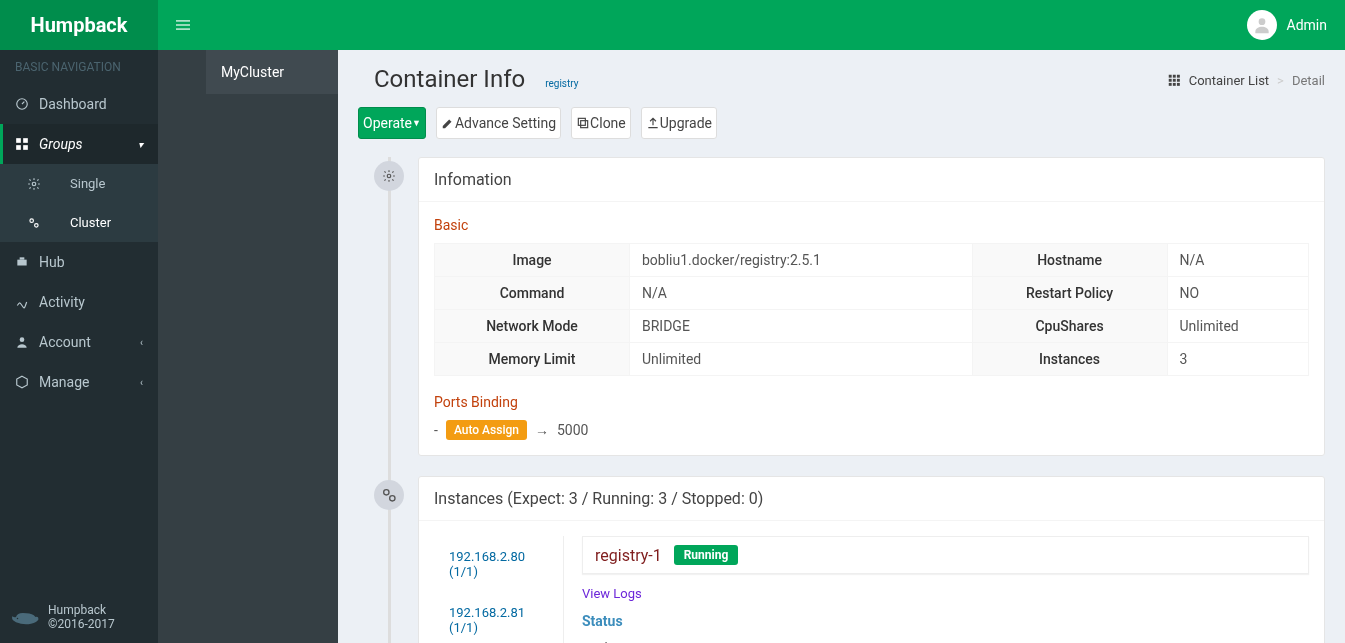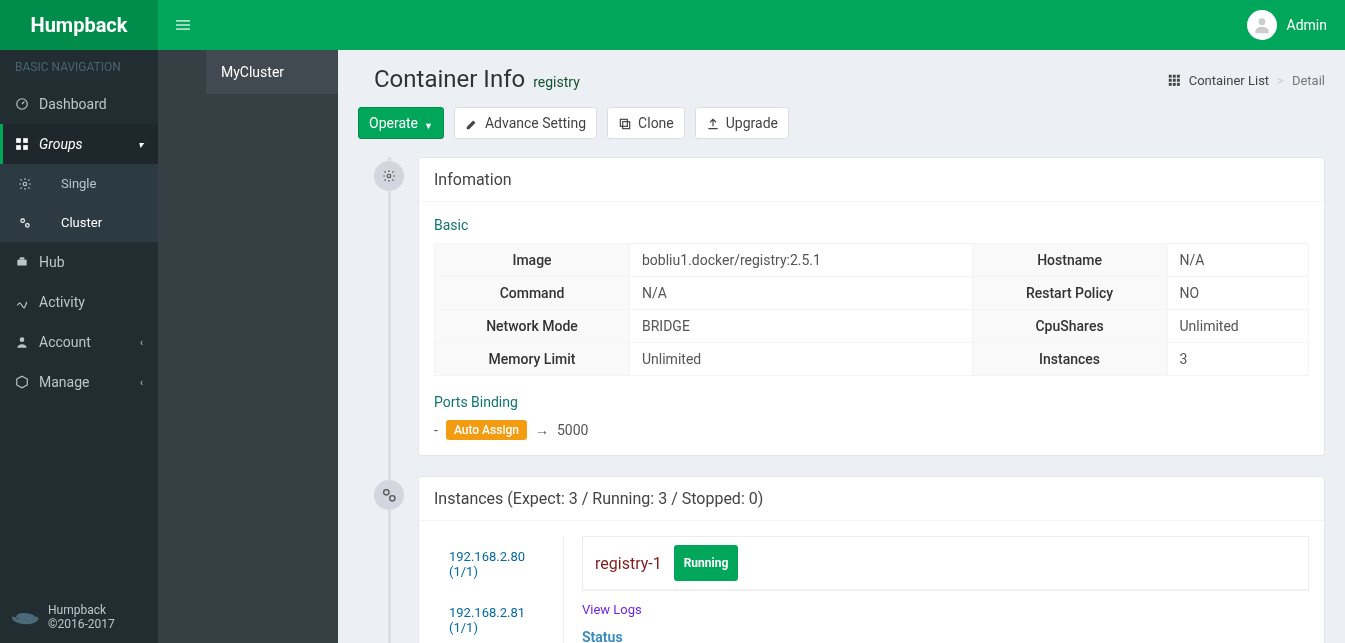--- a/index.html
+++ b/index.html
@@ -12,66 +12,66 @@
     .avatar { width: 30px; height: 30px; border-radius: 50%; background: #fff; display: flex; align-items: center; justify-content: center; }
     .avatar svg { width: 20px; height: 20px; fill: #ccc; }
     
     .container { display: flex; height: calc(100vh - 50px); }
     .sidebar { width: 158px; background: #222d32; color: #b8c7ce; overflow-y: auto; flex-shrink: 0; display: flex; flex-direction: column; }
     .nav-header { padding: 10px 15px; color: #4b646f; font-size: 12px; }
     .nav-item { padding: 12px 15px; display: flex; align-items: center; gap: 10px; cursor: pointer; color: #b8c7ce; }
     .nav-item.active { background: #1e282c; color: #fff; border-left: 3px solid #00a65a; padding-left: 12px; font-style: italic; }
     .nav-item .caret { margin-left: auto; font-size: 10px; }
     .nav-sub { background: #2c3b41; }
-    .nav-sub .nav-item { padding-left: 18px; font-size: 13px; gap: 29px; }
+    .nav-sub .nav-item { padding-left: 27px; font-size: 13px; gap: 29px; }
     .nav-sub .nav-item.sub-active { color: #fff; }
     .sidebar-footer { margin-top: auto; padding: 12px 10px; display: flex; align-items: center; gap: 8px; font-size: 12px; color: #b8c7ce; }
     .whale-icon { width: 30px; height: 24px; }
     
     .subnav { width: 180px; background: #353f44; color: #b8c7ce; flex-shrink: 0; padding-left: 48px; }
     .subnav-item { padding: 14px 15px; cursor: pointer; background: #404a50; color: #fff; }
     
     .main { flex: 1; overflow-y: auto; padding: 15px 20px; }
     .page-header { display: flex; align-items: baseline; margin-bottom: 14px; }
     .page-title { font-size: 24px; font-weight: 400; color: #333; margin-left: 16px; }
-    .page-subtitle { font-size: 14px; color: #14532d; margin-left: 8px; }
+    .page-subtitle { font-size: 10px; color: #0369a1; margin-left: 20px; }
     .breadcrumb { margin-left: auto; display: flex; align-items: center; gap: 8px; font-size: 13px; color: #444; }
     .breadcrumb .sep { color: #ccc; }
     .breadcrumb .current { color: #777; }
     
     .toolbar { display: flex; gap: 10px; margin-bottom: 18px; }
-    .btn { padding: 7px 10px; border: 1px solid #ddd; background: #fff; border-radius: 3px; cursor: pointer; font-size: 14px; display: flex; align-items: flex-end; gap: 6px; color: #444; }
+    .btn { padding: 7px 4px; border: 1px solid #ddd; background: #fff; border-radius: 3px; cursor: pointer; font-size: 14px; display: flex; align-items: center; gap: 0; color: #444; }
     .btn-success { background: #00a65a; border-color: #008d4c; color: #fff; }
     .btn .caret-down { font-size: 9px; }
     
     .timeline { position: relative; margin-left: 30px; }
     .timeline::before { content: ''; position: absolute; left: 0; top: 0; bottom: 0; width: 3px; background: #ddd; }
     .timeline-item { position: relative; padding-left: 30px; margin-bottom: 20px; }
     .timeline-icon { position: absolute; left: -14px; top: 4px; width: 30px; height: 30px; border-radius: 50%; background: #d2d6de; display: flex; align-items: center; justify-content: center; color: #555; }
     .panel { background: #fff; border: 1px solid #e5e5e5; border-radius: 3px; }
     .panel-header { padding: 12px 15px; border-bottom: 1px solid #f4f4f4; font-size: 16px; color: #444; }
     .panel-body { padding: 15px; }
     
-    .section-title { color: #0f766e; font-size: 14px; margin-bottom: 10px; }
+    .section-title { color: #c2410c; font-size: 14px; margin-bottom: 10px; }
     .info-table { width: 100%; border-collapse: collapse; margin-bottom: 18px; }
     .info-table td { border: 1px solid #f4f4f4; padding: 8px 12px; }
     .info-table .label-cell { background: #f9f9f9; text-align: center; font-weight: 500; width: 195px; color: #333; }
     .info-table .value-cell { color: #555; }
     
     .port-row { display: flex; align-items: center; gap: 8px; color: #555; }
     .badge-warning { background: #f39c12; color: #fff; padding: 3px 8px; border-radius: 3px; font-size: 12px; font-weight: 500; }
     .arrow { color: #555; }
     
     .instance-layout { display: flex; gap: 18px; }
     .instance-tabs { width: 130px; border-right: 1px solid #eee; }
     .instance-tab { padding: 12px 14px; font-size: 13px; color: #0369a1; cursor: pointer; border: 1px solid transparent; }
     .instance-content { flex: 1; }
     .instance-header { display: flex; align-items: center; gap: 12px; padding: 8px 12px; border: 1px solid #eee; margin-bottom: 12px; box-shadow: 0 1px 1px rgba(0,0,0,0.05); }
     .instance-name { color: #7f1d1d; font-size: 16px; }
-    .badge-success { background: #00a65a; color: #fff; padding: 11px 10px; border-radius: 3px; font-size: 12px; font-weight: bold; }
+    .badge-success { background: #00a65a; color: #fff; padding: 3px 10px; border-radius: 3px; font-size: 12px; font-weight: bold; }
     .link { color: #6d28d9; cursor: pointer; font-size: 13px; }
     .status-section { margin-top: 12px; }
     .status-title { color: #3c8dbc; font-size: 14px; font-weight: bold; margin-bottom: 8px; }
     .status-line { color: #555; font-size: 13px; padding: 3px 0; }
     
     .icon-sm { width: 14px; height: 14px; display: inline-block; vertical-align: middle; }
   </style>
 </head>
 <body>
 

